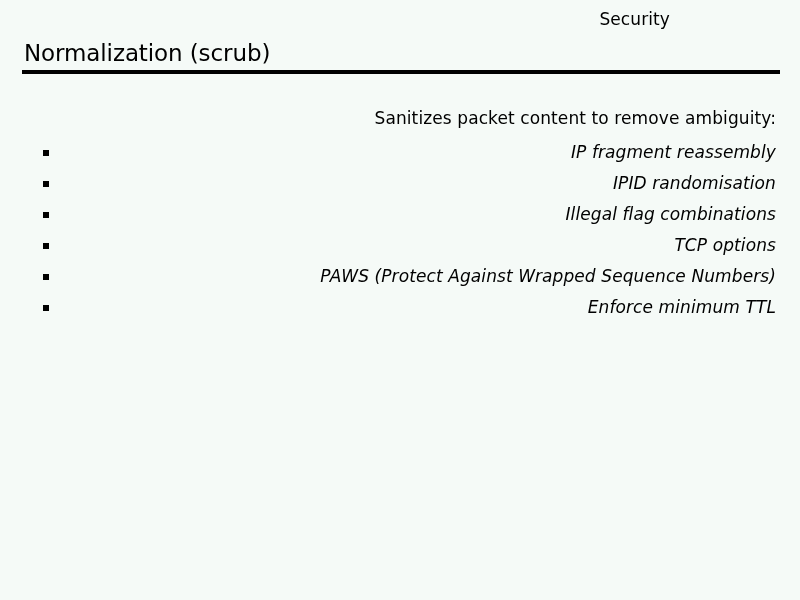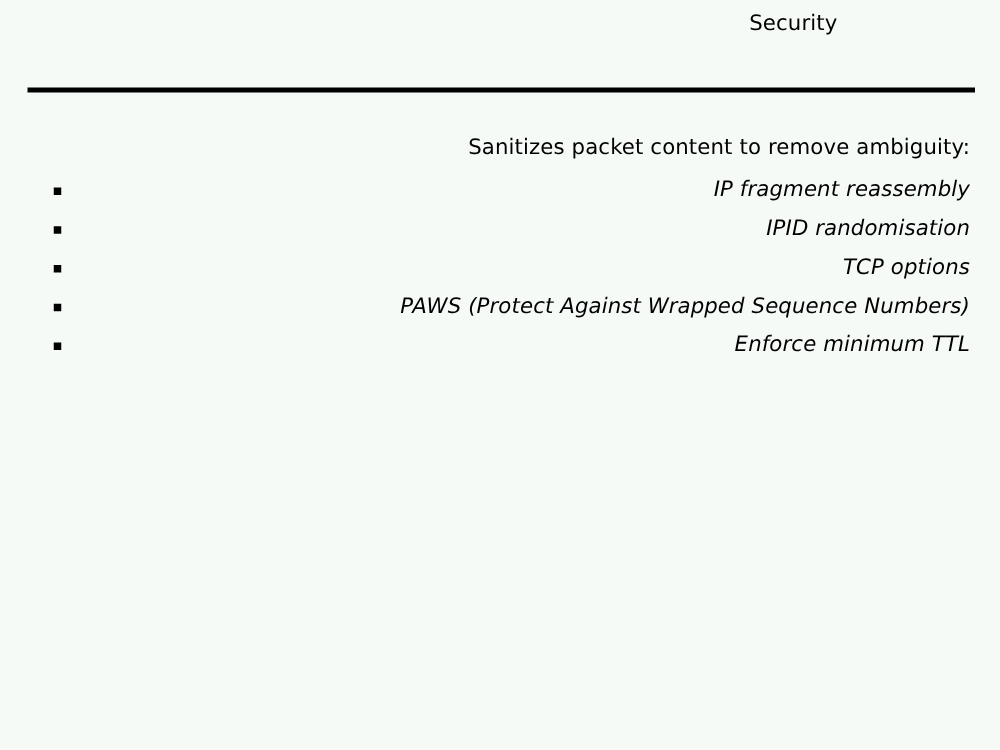--- a/index.html
+++ b/index.html
@@ -89,35 +89,40 @@
     font-style: italic;
   }
 </style>
 </head>
 <body>
 
 <div class="slide">
 
   <div class="header-label">Security</div>
 
+  <div class="slide-title">Normalization (scrub)</div>
 
   <div class="title-rule"></div>
 
   <div class="body-area">
 
     <div class="lead-text">Sanitizes packet content to remove ambiguity:</div>
 
     <ul class="bullet-list">
       <li class="bullet-item">
         <span class="bullet-marker"></span>
         <span class="bullet-text">IP fragment reassembly</span>
       </li>
       <li class="bullet-item">
         <span class="bullet-marker"></span>
         <span class="bullet-text">IPID randomisation</span>
+      </li>
+      <li class="bullet-item">
+        <span class="bullet-marker"></span>
+        <span class="bullet-text">Illegal flag combinations</span>
       </li>
       <li class="bullet-item">
         <span class="bullet-marker"></span>
         <span class="bullet-text">TCP options</span>
       </li>
       <li class="bullet-item">
         <span class="bullet-marker"></span>
         <span class="bullet-text">PAWS (Protect Against Wrapped Sequence Numbers)</span>
       </li>
       <li class="bullet-item">

